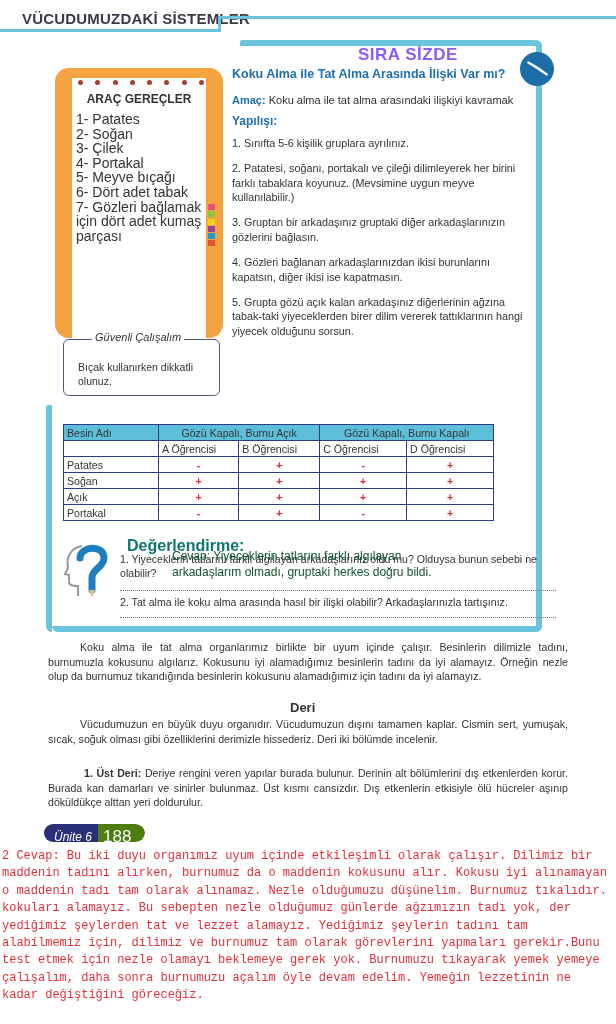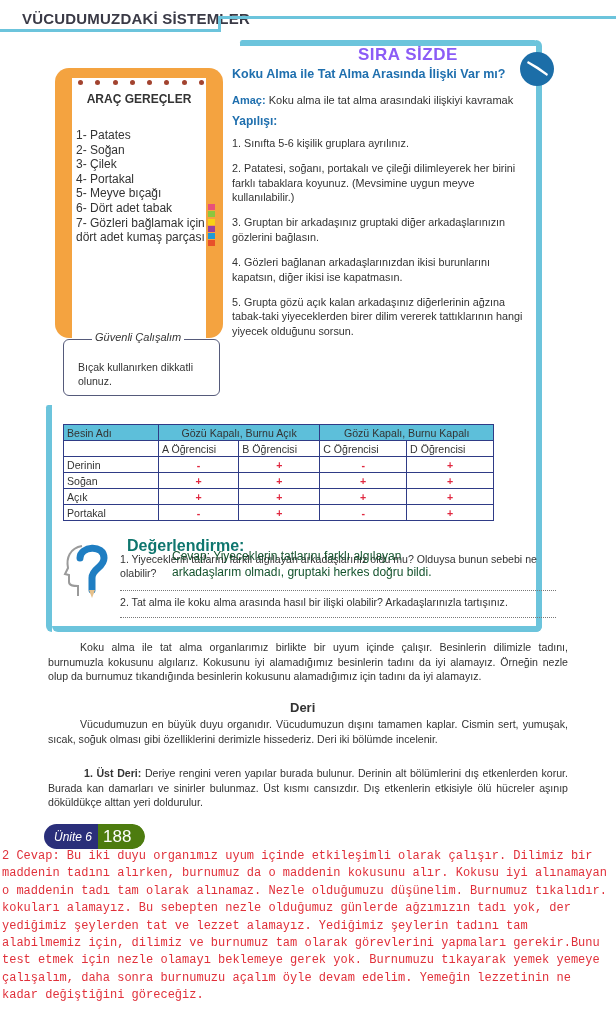--- a/index.html
+++ b/index.html
@@ -26,21 +26,21 @@
   .subtitle { left: 232px; top: 67px; font-size: 12.5px; font-weight: bold; color: #1f6fae; }
   .blue-disc { left: 520px; top: 52px; width: 34px; height: 34px; border-radius: 50%; background: #1c6ea8; }
   .blue-disc svg { position: absolute; left: 0; top: 0; }
 
   
   .tools-card { left: 55px; top: 68px; width: 168px; height: 270px; background: #f4a340; border-radius: 14px; }
   .tools-paper { left: 72px; top: 78px; width: 134px; height: 262px; background: #ffffff; }
   .dots { left: 78px; top: 80px; width: 126px; height: 8px; display: flex; justify-content: space-between; }
   .dots span { width: 5px; height: 5px; border-radius: 50%; background: #a2432f; display: block; }
   .tools-title { left: 72px; top: 92px; width: 134px; text-align: center; font-weight: bold; font-size: 12px; color: #333; }
-  .tools-list { left: 76px; top: 112px; width: 136px; font-size: 12px; line-height: 14.6px; color: #333; margin-top: 16px; }
+  .tools-list { left: 76px; top: 112px; width: 136px; font-size: 14px; line-height: 14.6px; color: #333; }
   .tabs { left: 208px; top: 204px; width: 7px; }
   .tabs span { display: block; width: 7px; height: 6px; margin-bottom: 1.3px; }
 
   
   .amac { left: 232px; top: 94px; font-size: 11px; color: #333; }
   .amac b { color: #1f6fae; }
   .yapilisi { left: 232px; top: 114px; font-size: 12px; font-weight: bold; color: #1f6fae; }
   .steps { left: 232px; top: 136px; width: 300px; font-size: 10.8px; line-height: 14.6px; color: #333; }
   .steps p { margin: 0 0 10.5px 0; }
 
@@ -67,21 +67,21 @@
   .deg-q2 { left: 120px; top: 596px; font-size: 10.6px; color: #333; }
 
   
   .para { font-size: 10.6px; line-height: 14.6px; color: #333; text-align: justify; }
   .p1 { left: 48px; top: 640px; width: 520px; text-indent: 32px; }
   .deri-title { left: 290px; top: 700px; font-size: 13px; font-weight: bold; color: #333; }
   .p2 { left: 48px; top: 717px; width: 520px; text-indent: 32px; }
   .p3 { left: 48px; top: 766px; width: 520px; text-indent: 36px; }
 
   
-  .badge { left: 44px; top: 824px; height: 25px; display: flex; border-radius: 13px; overflow: hidden; }
+  .badge { left: 44px; top: 824px; height: 18px; display: flex; border-radius: 13px; overflow: hidden; }
   .badge-unit { background: #2a2f7a; color: #fff; font-style: italic; font-size: 12px; padding: 0 6px 0 10px; line-height: 26px; }
   .badge-num { background: #4d7c0f; color: #fff; font-size: 17px; padding: 0 14px 0 5px; line-height: 26px; border-radius: 0 13px 13px 0; }
 
   .answer2 { left: 2px; top: 848px; width: 612px; font-size: 12px; line-height: 17.4px; color: #e0303a; font-family: Liberation Mono, monospace; }
 </style>
 </head>
 <body>
 
 <div class="abs hdr-title">VÜCUDUMUZDAKİ SİSTEMLER</div>
 <div class="abs hdr-line-left"></div>
@@ -157,21 +157,21 @@
     <td colspan="2" class="c">Gözü Kapalı, Burnu Kapalı</td>
   </tr>
   <tr>
     <td></td>
     <td>A Öğrencisi</td>
     <td>B Öğrencisi</td>
     <td>C Öğrencisi</td>
     <td>D Öğrencisi</td>
   </tr>
   <tr>
-    <td>Derinin</td>
+    <td>Patates</td>
     <td class="plus-minus">-</td>
     <td class="plus-minus">+</td>
     <td class="plus-minus">-</td>
     <td class="plus-minus">+</td>
   </tr>
   <tr>
     <td>Soğan</td>
     <td class="plus-minus">+</td>
     <td class="plus-minus">+</td>
     <td class="plus-minus">+</td>

